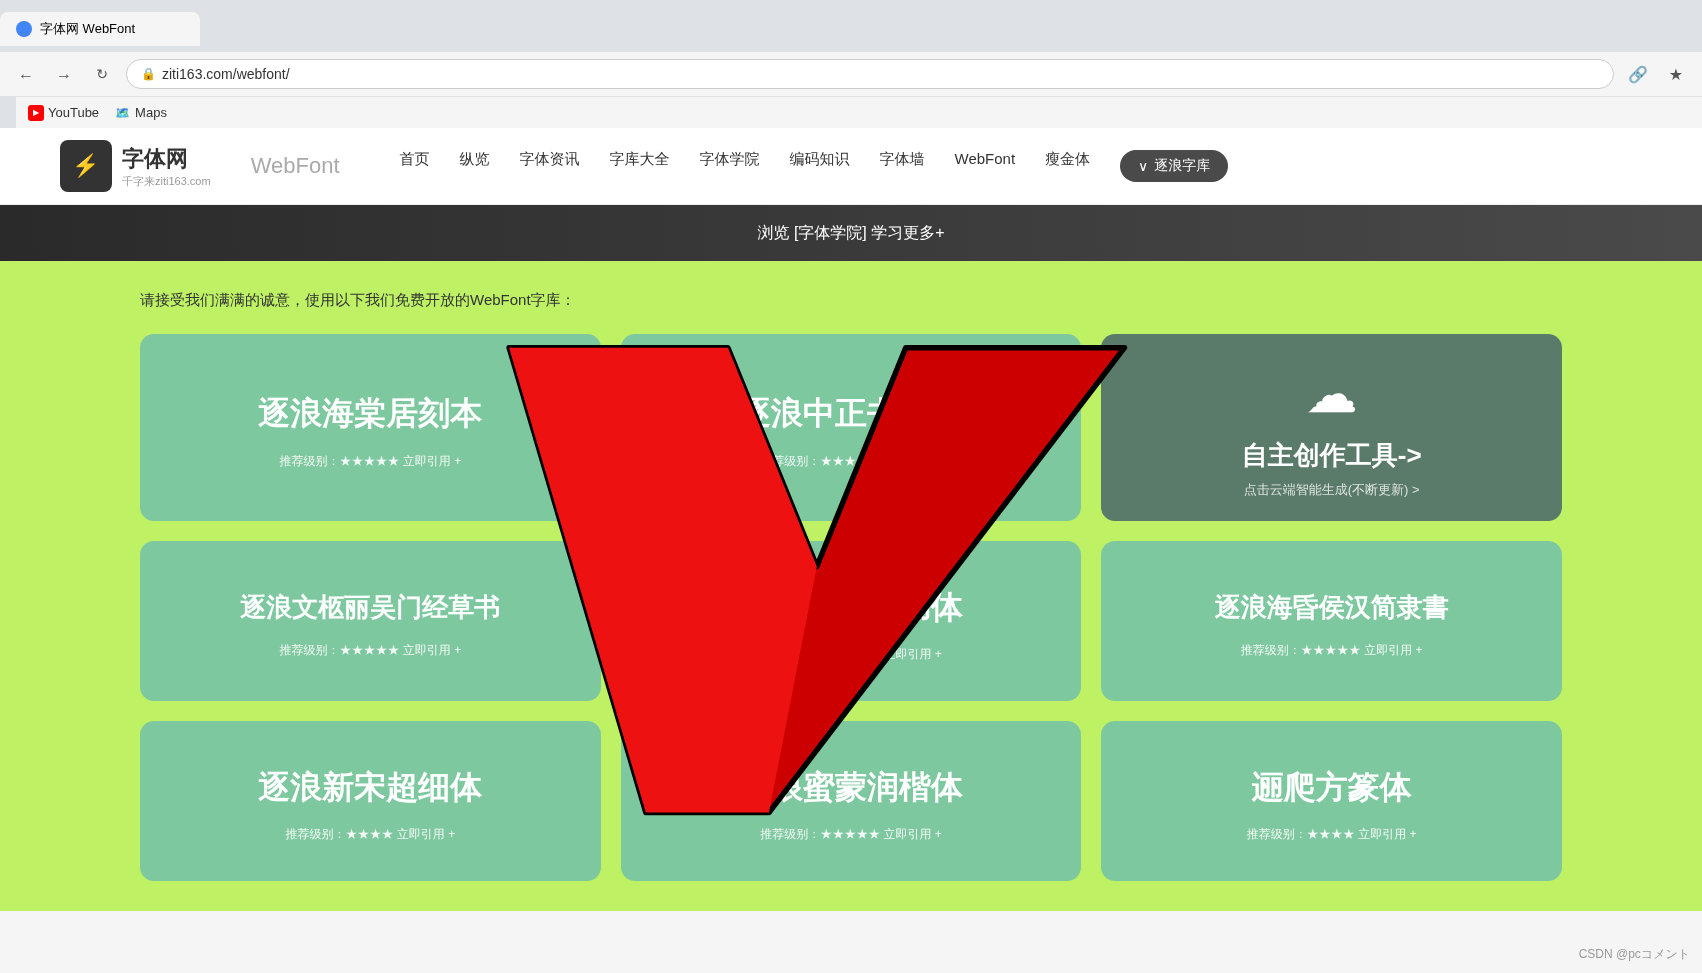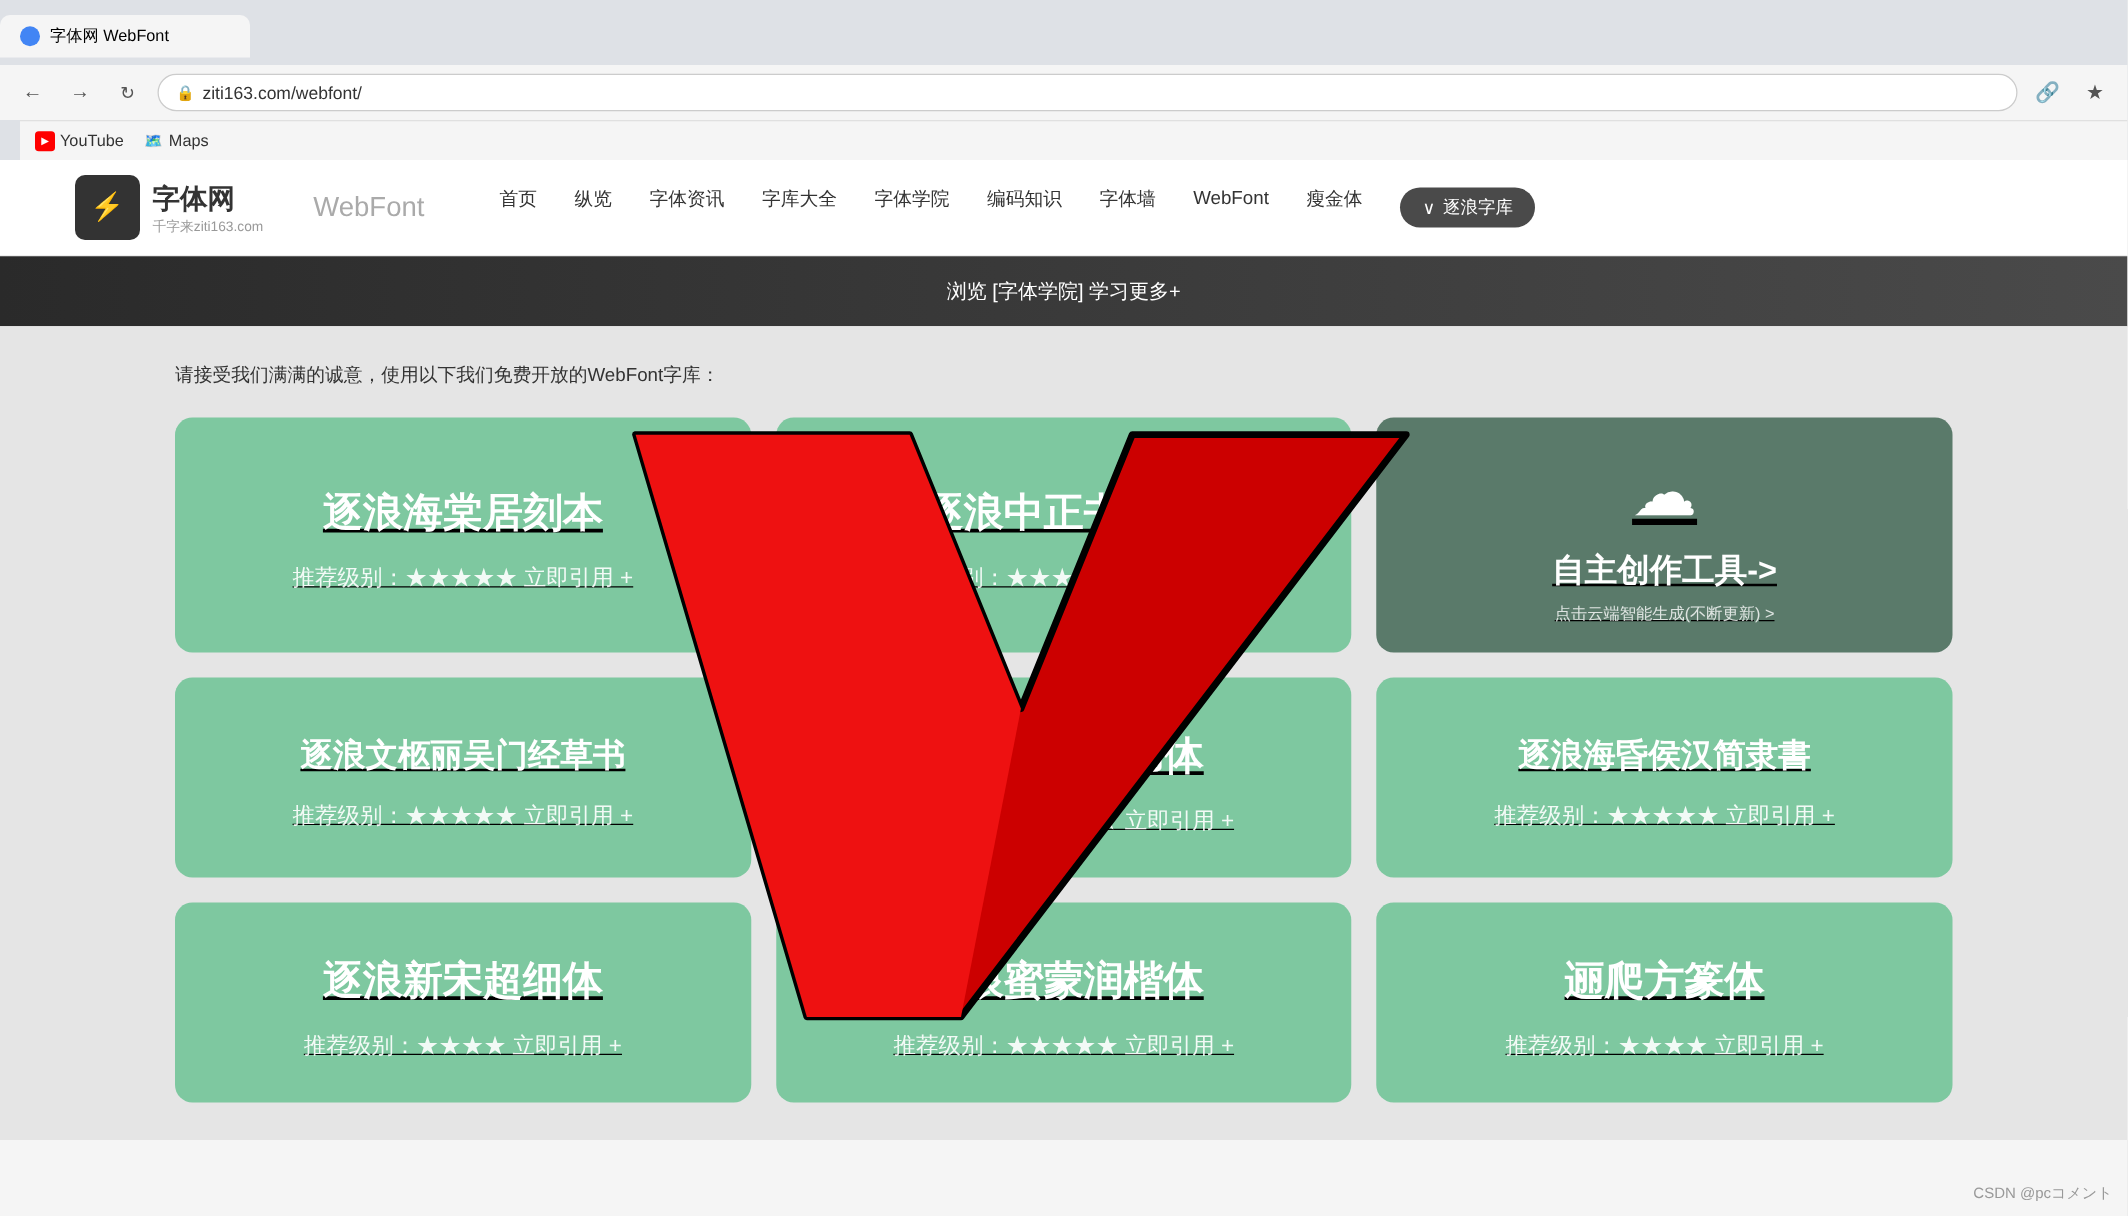--- a/index.html
+++ b/index.html
@@ -175,21 +175,21 @@
       display: flex;
       align-items: center;
       justify-content: center;
       color: white;
       font-size: 16px;
     }
 
     
     .main-content {
       padding: 30px 140px;
-      background: #e5e5e5;
+      background: #bef264;
     }
     .intro-text {
       font-size: 15px;
       color: #333;
       margin-bottom: 24px;
     }
 
     
     .font-grid {
       display: grid;
@@ -214,21 +214,21 @@
     }
     .font-name {
       font-size: 32px;
       color: white;
       font-weight: bold;
       text-align: center;
       margin-bottom: 18px;
       line-height: 1.3;
     }
     .font-meta {
-      font-size: 18px;
+      font-size: 12px;
       color: rgba(255,255,255,0.9);
       text-align: left;
     }
 
     .cloud-icon {
       font-size: 52px;
       color: white;
       margin-bottom: 14px;
     }
     .tool-title {
@@ -327,21 +327,21 @@
     </nav>
   </div>
 
   <div class="banner">
     <span>浏览 [字体学院] 学习更多+</span>
   </div>
 
   <div class="main-content">
     <p class="intro-text">请接受我们满满的诚意，使用以下我们免费开放的WebFont字库：</p>
 
-    <div style="position:relative;text-decoration:underline;">
+    <div style="position:relative;">
       <div class="font-grid">
 
         <div class="font-card">
           <div class="font-name">逐浪海棠居刻本</div>
           <div class="font-meta">推荐级别：★★★★★ 立即引用 +</div>
         </div>
         <div class="font-card">
           <div class="font-name">逐浪中正书法字</div>
           <div class="font-meta">推荐级别：★★★★★ 立即引用 +</div>
         </div>

